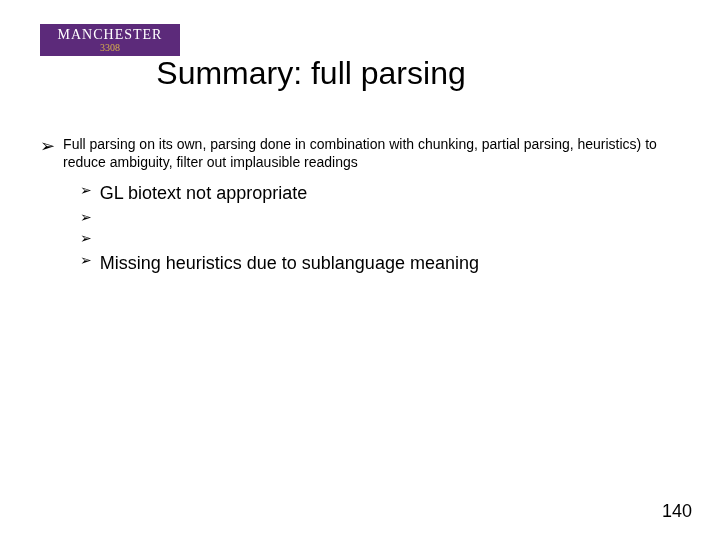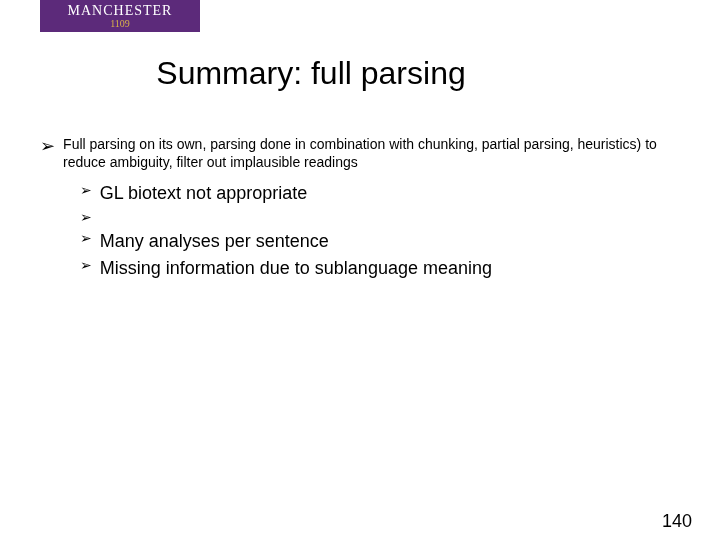--- a/index.html
+++ b/index.html
@@ -8,23 +8,23 @@
     width: 720px;
     height: 540px;
     background: #ffffff;
     font-family: Arial, Helvetica, sans-serif;
     color: #000000;
     position: relative;
     overflow: hidden;
   }
   .logo-block {
     position: absolute;
-    top: 0;
+    top: 24px;
     left: 40px;
-    width: 160px;
+    width: 140px;
   }
   .logo-top {
     background: #5c2a7a;
     color: #fff;
     font-family: "Times New Roman", serif;
     font-size: 14px;
     letter-spacing: 1px;
     text-align: center;
     padding: 4px 0 0 0;
     line-height: 1;
@@ -82,52 +82,51 @@
     font-size: 14px;
     line-height: 1.4;
     margin-right: 8px;
   }
   .sub-text {
     font-size: 18px;
     line-height: 1.35;
   }
   .page-num {
     position: absolute;
-    bottom: 8px;
+    bottom: 18px;
     right: 28px;
     font-size: 18px;
   }
 </style>
 </head>
 <body>
 
 <div class="logo-block">
   <div class="logo-top">MANCHESTER</div>
-  <div class="logo-year">1109</div>
+  <div class="logo-year">3308</div>
 </div>
 
 <div class="title">Summary: full parsing</div>
 
 <div class="content">
   <div class="bullet-row">
     <div class="arrow">➢</div>
     <div class="main-text">Full parsing on its own, parsing done in combination with chunking, partial parsing, heuristics) to reduce ambiguity, filter out implausible readings</div>
   </div>
   <div class="sublist">
     <div class="sub-row">
       <div class="sub-arrow">➢</div>
       <div class="sub-text">GL biotext not appropriate</div>
     </div>
     <div class="sub-row">
       <div class="sub-arrow">➢</div>
     </div>
     <div class="sub-row">
       <div class="sub-arrow">➢</div>
-      <div class="sub-text">Many analyses per sentence</div>
     </div>
     <div class="sub-row">
       <div class="sub-arrow">➢</div>
-      <div class="sub-text">Missing information due to sublanguage meaning</div>
+      <div class="sub-text">Missing heuristics due to sublanguage meaning</div>
     </div>
   </div>
 </div>
 
 <div class="page-num">140</div>
 
 </body></html>

